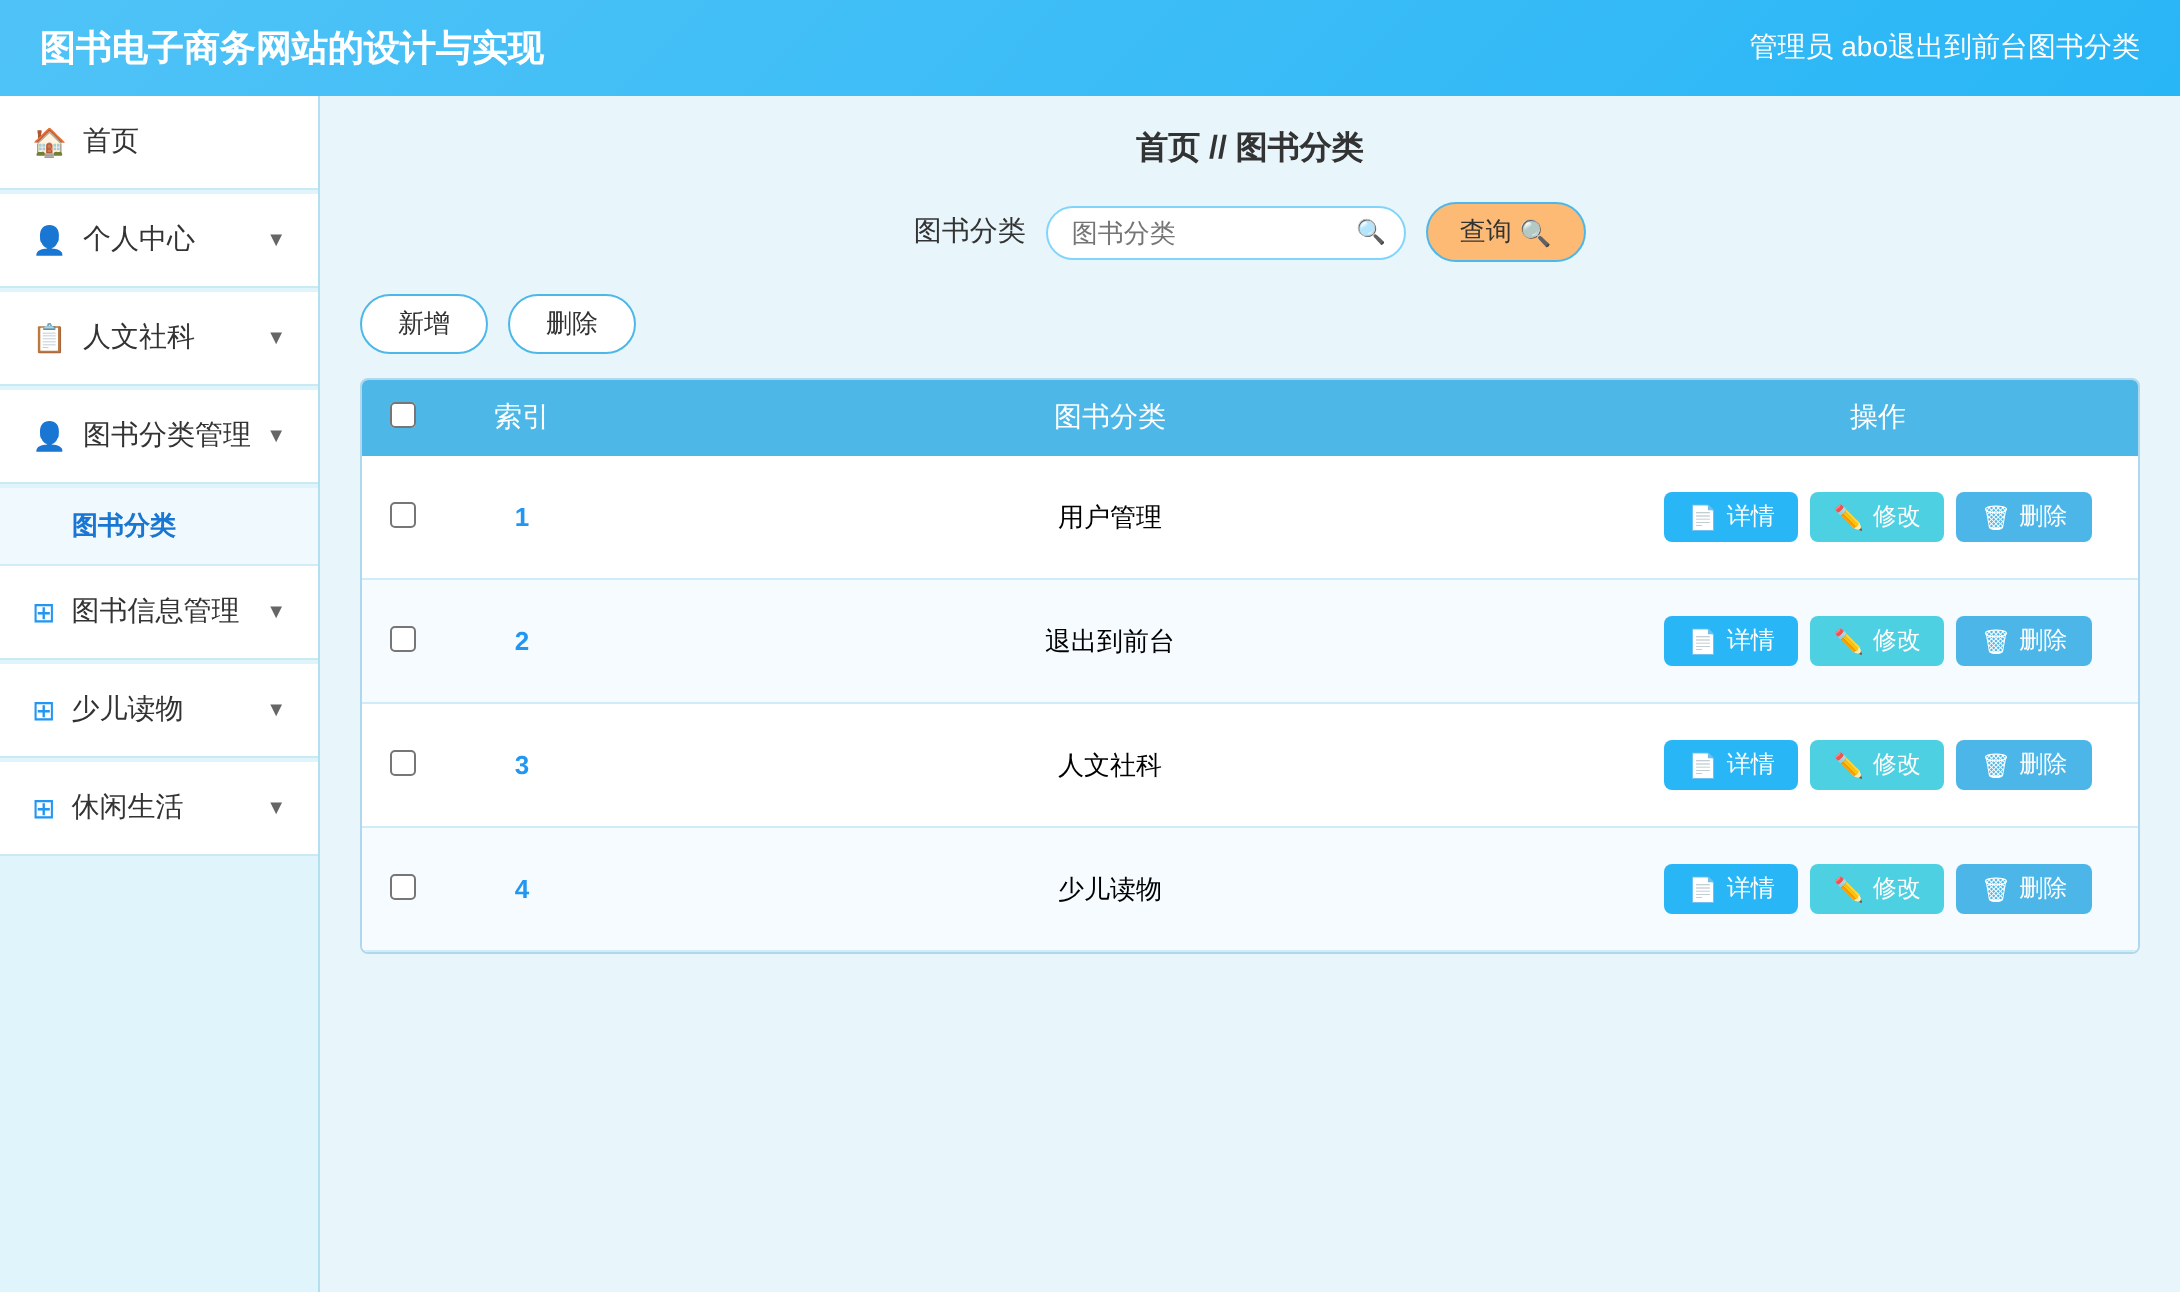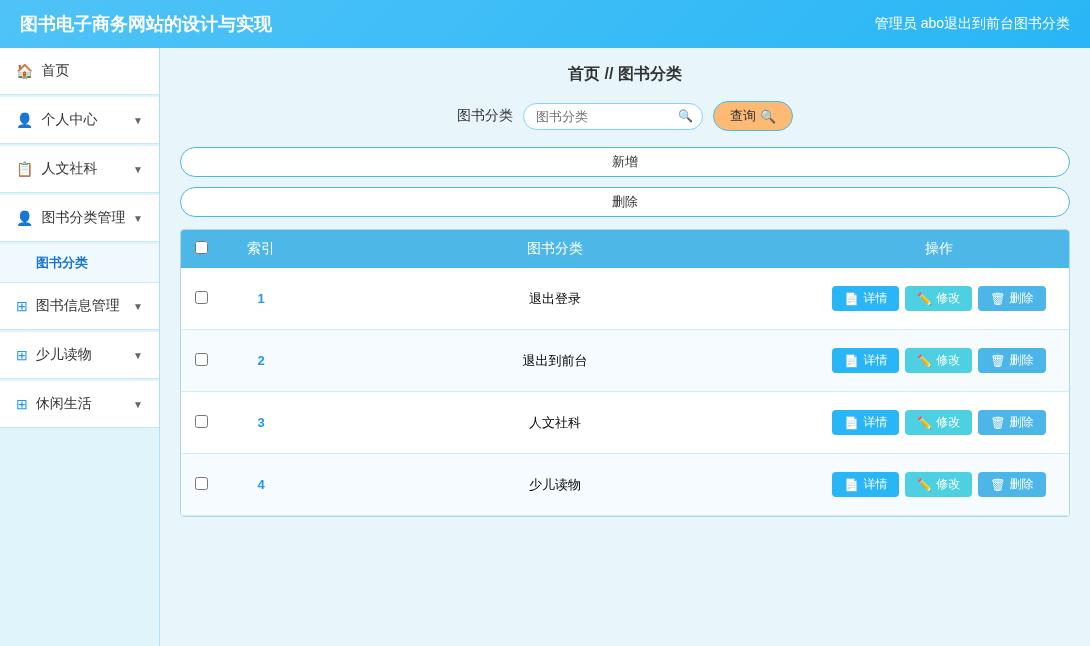--- a/index.html
+++ b/index.html
@@ -79,21 +79,21 @@
       border-radius: 20px;
       padding: 5px 16px;
       font-size: 13px;
       background: #fdba74;
       cursor: pointer;
       display: flex; align-items: center; gap: 4px;
       color: #333;
     }
 
     
-    .action-bar { display: flex; gap: 10px; margin-bottom: 12px; flex-direction: column; }
+    .action-bar { display: flex; gap: 10px; margin-bottom: 12px; }
     .btn-add {
       border: 1.5px solid #4db8e8;
       border-radius: 20px;
       padding: 5px 18px;
       font-size: 13px;
       background: white;
       cursor: pointer;
       color: #333;
     }
     .btn-delete {
@@ -243,21 +243,21 @@
             <th>图书分类</th>
             <th style="width:260px">操作</th>
           </tr>
         </thead>
         <tbody id="table-body">
         <tr>
       <td>
         <input type="checkbox" style="">
       </td>
       <td class="td-index">1</td>
-      <td>退出登录</td>
+      <td>用户管理</td>
       <td>
         <div class="td-actions">
           <button class="btn-detail">
             <span>📄</span>
             <span>详情</span>
           </button>
           <button class="btn-modify">
             <span>✏️</span>
             <span>修改</span>
           </button>

